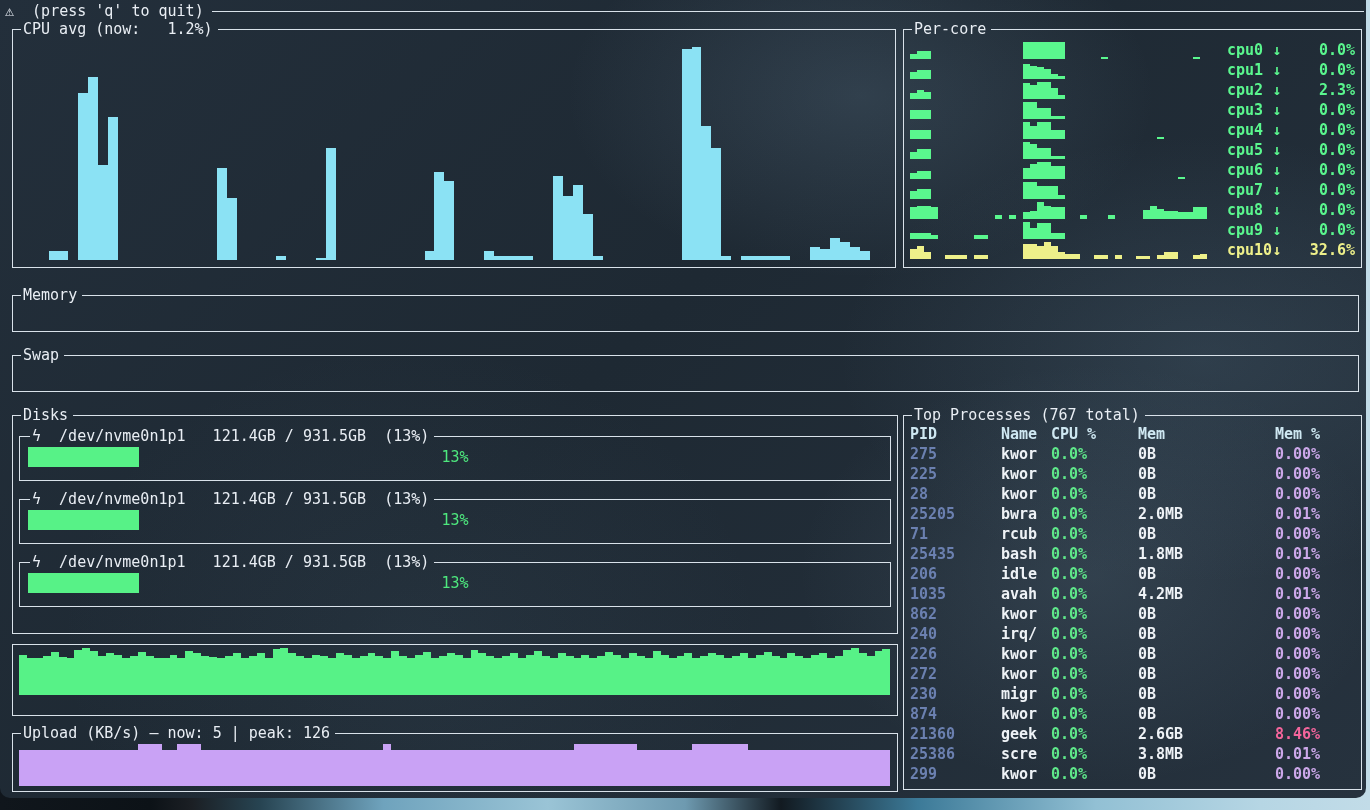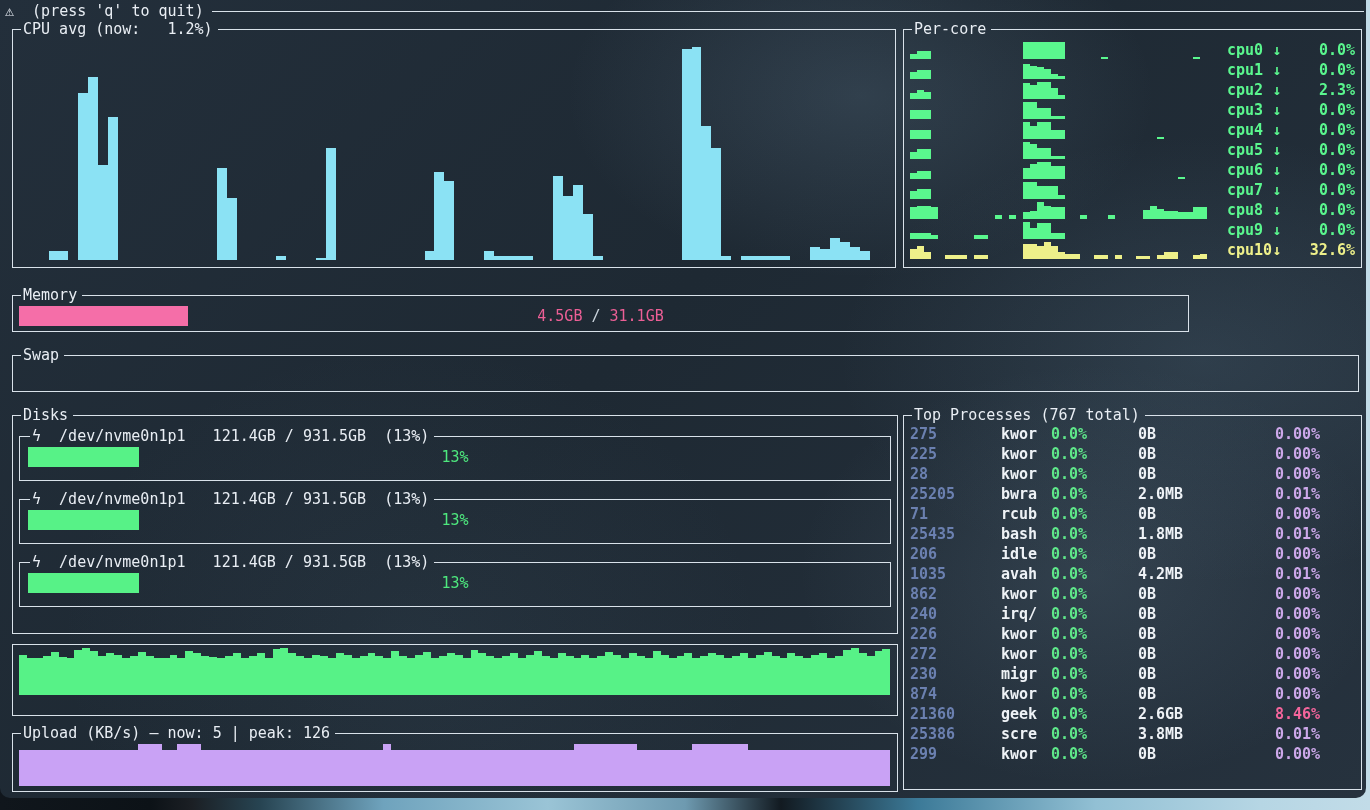--- a/index.html
+++ b/index.html
@@ -53,21 +53,21 @@
   .phead span{color:#cfe8f2;}
   .pid{color:#6b80b0;}
   .pname{color:#eef2f6;}
   .pcpu{color:#5fe88a;}
   .pmem{color:#eef2f6;}
   .pmemp{color:#cda8ea;}
   .pmemp.hot{color:#f4659c;}
   
   #cpu-panel{left:12px;top:20px;width:884px;height:248px;}
   #percore-panel{left:903px;top:20px;width:459px;height:248px;}
-  #memory-panel{left:12px;top:286px;width:1177px;height:46px;}
+  #memory-panel{left:12px;top:286px;width:1347px;height:46px;}
   #swap-panel{left:12px;top:346px;width:1347px;height:46px;}
   #disks-panel{left:12px;top:406px;width:886px;height:228px;}
   #download-panel{left:12px;top:644px;width:886px;height:72px;}
   #upload-panel{left:12px;top:724px;width:886px;height:68px;}
   #proc-panel{left:903px;top:406px;width:459px;height:384px;}
 </style>
 </head>
 <body>
 
 <div id="terminal">
@@ -712,24 +712,20 @@
             <div style="height: 0%;"></div>
             <div style="height: 0%;"></div>
           </div>
           <div class="core-label hot"><span>cpu10↓</span><span>32.6%</span></div>
         </div>
       </div>
   </fieldset>
 
   <fieldset class="panel" id="memory-panel">
     <legend>Memory</legend>
-    <div class="gauge">
-      <div class="gauge-bar" id="memory-bar" style="width: 14.5%; background: rgb(245, 110, 168);"></div>
-      <div class="gauge-text" id="memory-text"><span>4.5GB</span><span class="sep"> / </span><span>31.1GB</span></div>
-    </div>
   </fieldset>
 
   <fieldset class="panel" id="swap-panel">
     <legend>Swap</legend>
   </fieldset>
 
   <fieldset class="panel" id="disks-panel">
     <legend>Disks</legend>
     <div id="disk-list">
         <fieldset class="panel sub">
@@ -982,20 +978,27 @@
         <div style="height: 82%; background: rgb(201, 162, 245);"></div>
         <div style="height: 82%; background: rgb(201, 162, 245);"></div>
         <div style="height: 82%; background: rgb(201, 162, 245);"></div>
         <div style="height: 82%; background: rgb(201, 162, 245);"></div>
         <div style="height: 82%; background: rgb(201, 162, 245);"></div>
       </div>
   </fieldset>
 
   <fieldset class="panel" id="proc-panel">
     <legend>Top Processes (767 total)</legend>
+    <div class="prow phead">
+      <span>PID</span>
+      <span>Name</span>
+      <span>CPU %</span>
+      <span>Mem</span>
+      <span>Mem %</span>
+    </div>
     <div id="process-rows">
         <div class="prow"><span class="pid">275</span><span class="pname">kwor</span><span class="pcpu">0.0%</span><span class="pmem">0B</span><span class="pmemp">0.00%</span></div>
         <div class="prow"><span class="pid">225</span><span class="pname">kwor</span><span class="pcpu">0.0%</span><span class="pmem">0B</span><span class="pmemp">0.00%</span></div>
         <div class="prow"><span class="pid">28</span><span class="pname">kwor</span><span class="pcpu">0.0%</span><span class="pmem">0B</span><span class="pmemp">0.00%</span></div>
         <div class="prow"><span class="pid">25205</span><span class="pname">bwra</span><span class="pcpu">0.0%</span><span class="pmem">2.0MB</span><span class="pmemp">0.01%</span></div>
         <div class="prow"><span class="pid">71</span><span class="pname">rcub</span><span class="pcpu">0.0%</span><span class="pmem">0B</span><span class="pmemp">0.00%</span></div>
         <div class="prow"><span class="pid">25435</span><span class="pname">bash</span><span class="pcpu">0.0%</span><span class="pmem">1.8MB</span><span class="pmemp">0.01%</span></div>
         <div class="prow"><span class="pid">206</span><span class="pname">idle</span><span class="pcpu">0.0%</span><span class="pmem">0B</span><span class="pmemp">0.00%</span></div>
         <div class="prow"><span class="pid">1035</span><span class="pname">avah</span><span class="pcpu">0.0%</span><span class="pmem">4.2MB</span><span class="pmemp">0.01%</span></div>
         <div class="prow"><span class="pid">862</span><span class="pname">kwor</span><span class="pcpu">0.0%</span><span class="pmem">0B</span><span class="pmemp">0.00%</span></div>

